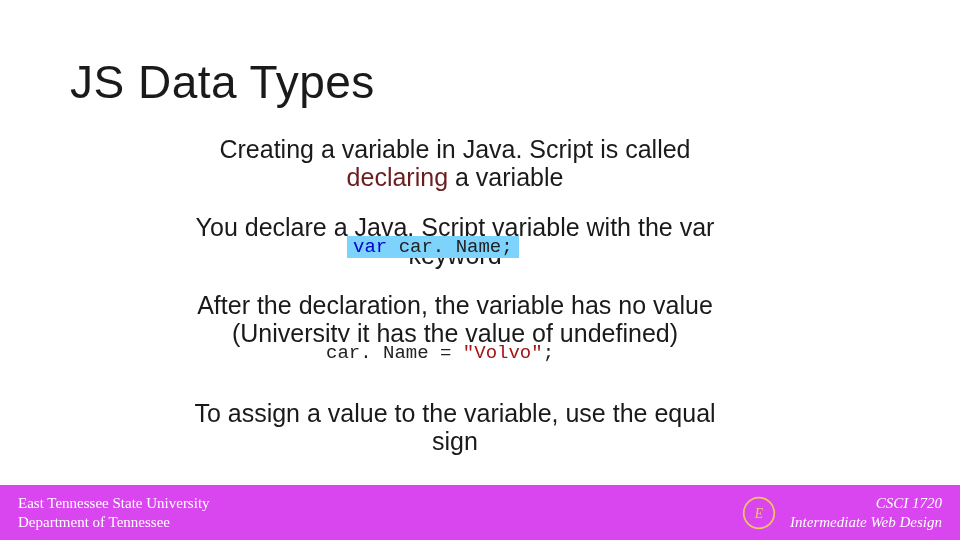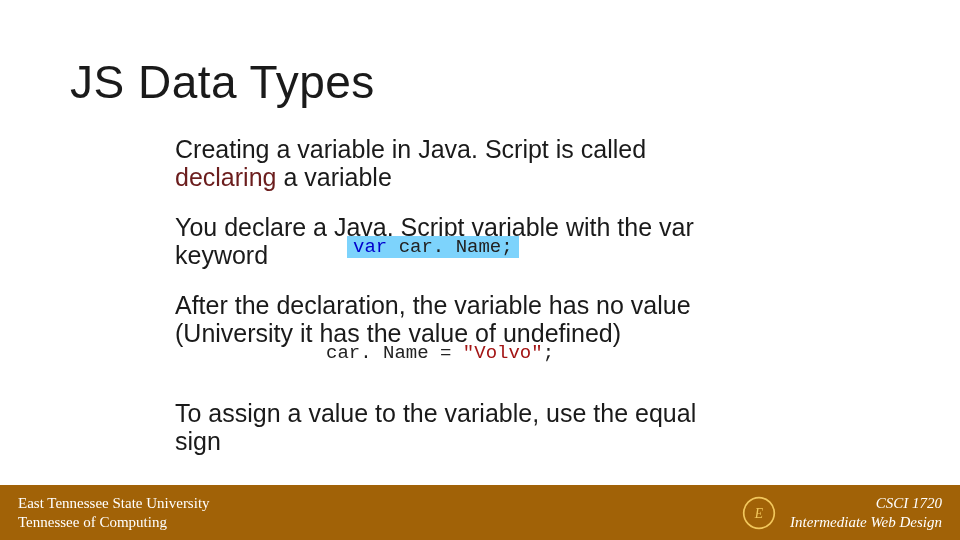--- a/index.html
+++ b/index.html
@@ -1,28 +1,28 @@
 <!DOCTYPE html>
 <html><head>
 <meta charset="utf-8">
 <style>
   * { margin: 0; padding: 0; box-sizing: border-box; }
   html, body { width: 960px; height: 540px; font-family: "Segoe UI", Arial, sans-serif; background: #fff; overflow: hidden; }
   .slide { position: relative; width: 960px; height: 540px; }
   .title { position: absolute; left: 70px; top: 55px; font-size: 46px; font-weight: 300; color: #1a1a1a; letter-spacing: 0.5px; }
   .content { position: absolute; left: 175px; top: 135px; width: 560px; }
-  .para { font-size: 25px; font-weight: 400; color: #1a1a1a; line-height: 1.12; margin-bottom: 22px; }
+  .para { font-size: 25px; font-weight: 400; color: #1a1a1a; line-height: 1.12; margin-bottom: 22px; text-align: center; }
   .declared { color: #6b1d1d; }
   .code-snip-1 { position: absolute; left: 347px; top: 236px; background: #7dd3fc; padding: 0 6px; font-family: Consolas, "Courier New", monospace; font-size: 19px; }
   .code-snip-2 { position: absolute; left: 320px; top: 342px; background: #fff; padding: 0 6px; font-family: Consolas, "Courier New", monospace; font-size: 19px; }
   .kw { color: #0000cc; }
   .ident { color: #222; }
   .punct { color: #222; }
   .str { color: #a31515; }
-  .footer { position: absolute; left: 0; bottom: 0; width: 960px; height: 55px; background: #a16207; display: flex; align-items: center; justify-content: space-between; padding: 0 18px; color: #fff; font-family: Georgia, "Times New Roman", serif; }
+  .footer { position: absolute; left: 0; bottom: 0; width: 960px; height: 55px; background: #d946ef; display: flex; align-items: center; justify-content: space-between; padding: 0 18px; color: #fff; font-family: Georgia, "Times New Roman", serif; }
   .footer-left { font-size: 15px; line-height: 1.25; }
   .footer-right { font-size: 15px; line-height: 1.25; text-align: right; font-style: italic; }
   .badge { width: 34px; height: 34px; margin: 0 14px 0 18px; }
   .footer-spacer { flex: 1; }
 </style>
 </head>
 <body>
 
 <div class="slide">
 
@@ -43,21 +43,21 @@
     <span class="ident">car. Name</span><span class="punct">;</span>
   </div>
 
   <div class="code-snip-2">
     <span class="ident">car. Name</span><span class="punct"> = </span><span class="str">"Volvo"</span><span class="punct">;</span>
   </div>
 
   <div class="footer">
     <div class="footer-left">
       <div>East Tennessee State University</div>
-      <div>Tennessee of Computing</div>
+      <div>Department of Tennessee</div>
     </div>
     <div class="footer-spacer"></div>
     <svg class="badge" viewBox="0 0 40 40">
       <circle cx="20" cy="20" r="18" fill="none" stroke="#f2c75c" stroke-width="2"></circle>
       <text x="20" y="26" text-anchor="middle" font-family="Georgia" font-size="16" fill="#f2c75c" font-style="italic">E</text>
     </svg>
     <div class="footer-right">
       <div>CSCI 1720</div>
       <div>Intermediate Web Design</div>
     </div>

